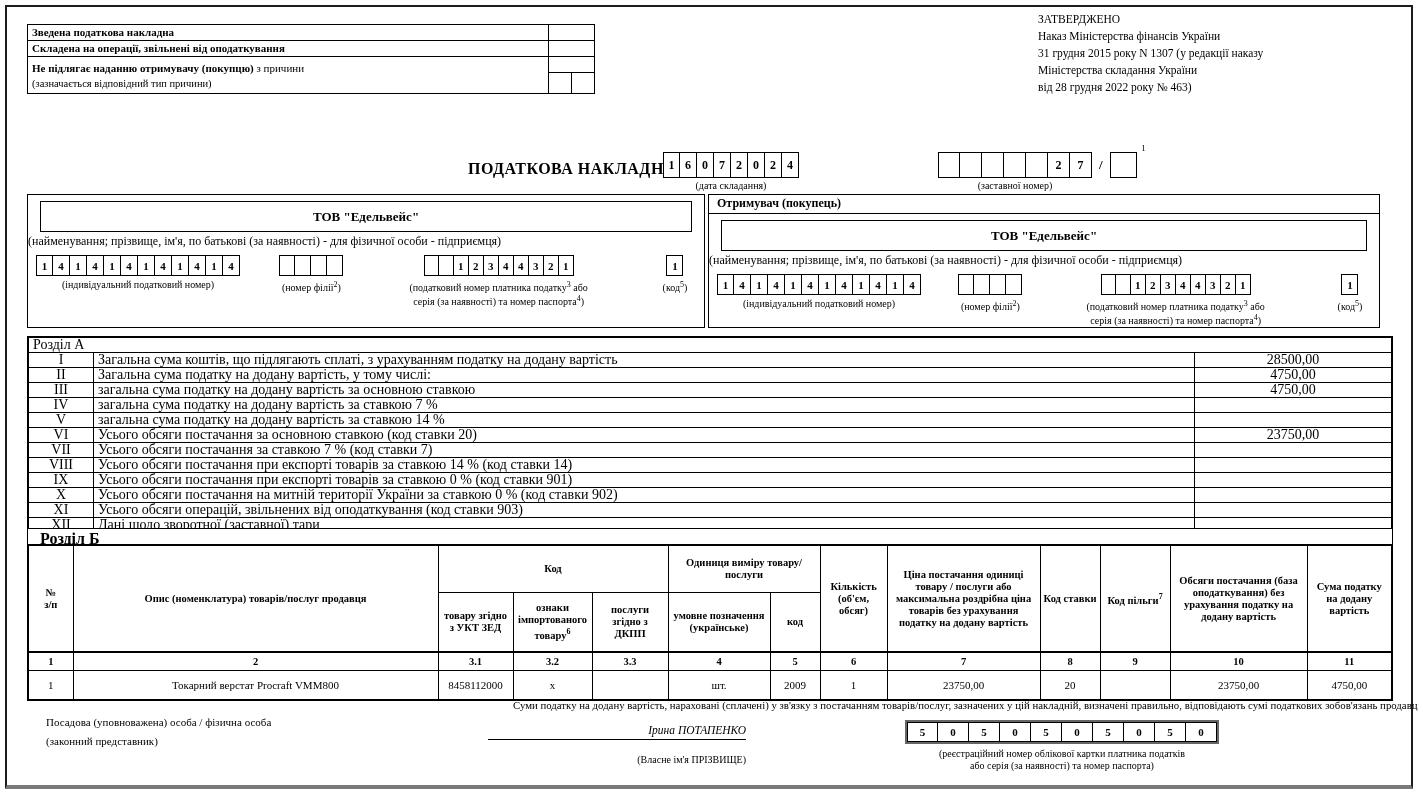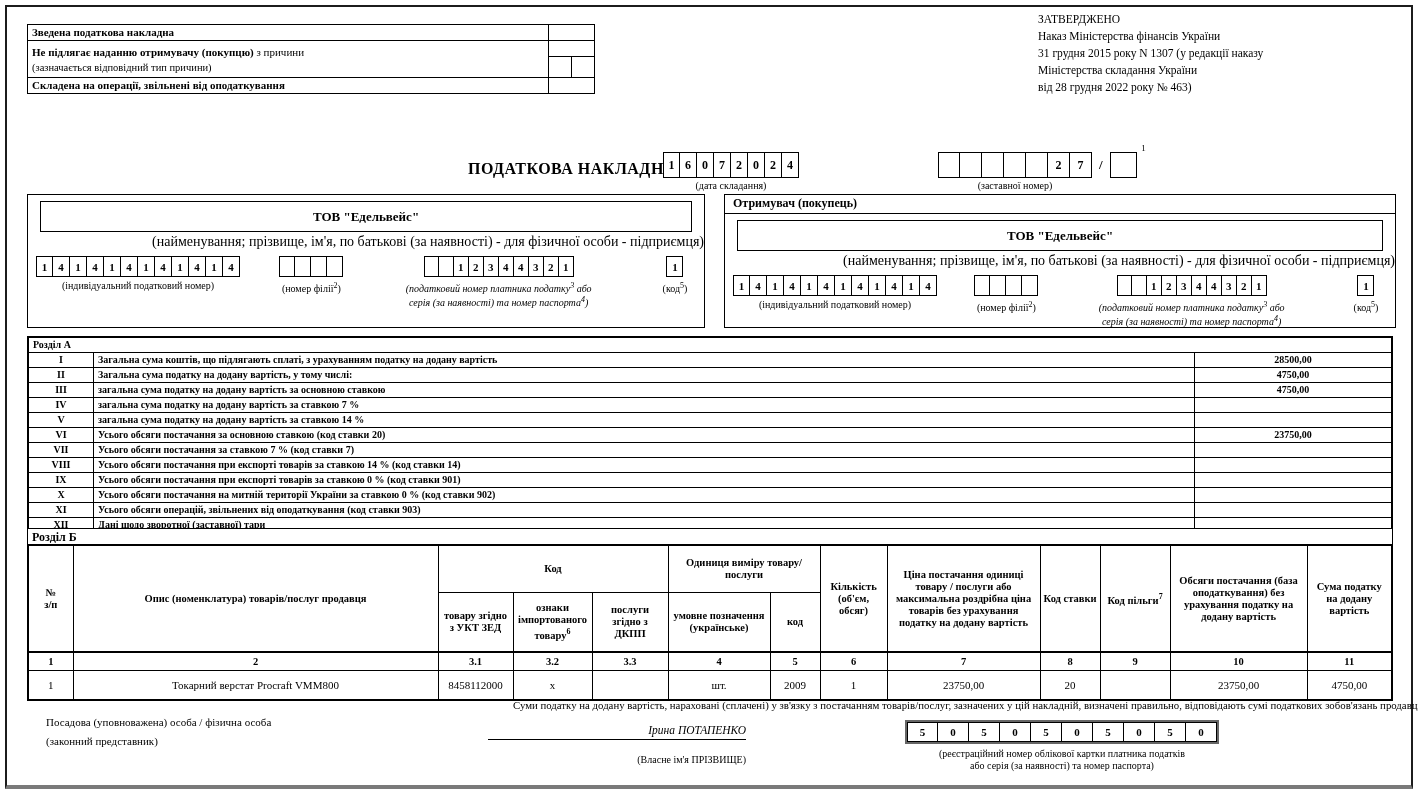--- a/index.html
+++ b/index.html
@@ -49,41 +49,41 @@
   .serial-group{position:absolute;left:938px;top:152px;}
   .serial-row{display:flex;align-items:center;}
   .serial-group .boxcap{width:154px;margin-top:2px;}
   .slash{font-weight:bold;margin:0 7px;font-size:13px;}
   .final-box{position:relative;}
   .final-box sup{position:absolute;top:-9px;right:-9px;font-size:9px;font-weight:normal;}
 
   
   .party{position:absolute;top:194px;height:134px;border:1.5px solid #000;box-sizing:border-box;background:#fff;}
   .party-seller{left:27px;width:678px;}
-  .party-buyer{left:724px;width:672px;}
+  .party-buyer{left:708px;width:672px;}
   .party-heading{font-weight:bold;font-size:12px;padding:1px 8px 2px;border-bottom:1px solid #000;}
   .party-name-box{margin:6px 12px 2px;border:1px solid #000;height:29px;display:flex;align-items:center;justify-content:center;
                   font-weight:bold;font-size:13px;}
-  .party-name-cap{text-align:right;font-size:14px;}
+  .party-name-cap{text-align:left;font-size:12px;}
   .party-nums{display:flex;justify-content:space-between;padding:6px 8px 0;align-items:flex-start;}
   .numgroup{display:flex;flex-direction:column;align-items:center;}
   .numgroup .boxcap{margin-top:3px;}
-  .cap-tax{width:232px;font-style:italic;}
+  .cap-tax{width:232px;}
   .cap-code{width:42px;}
 
   
   .section-a{position:absolute;left:27px;top:336px;width:1366px;border-collapse:collapse;border:2px solid #000;}
-  .section-a td{border:1px solid #000;font-weight:bold;font-size:10px;line-height:12px;padding:0 4px;height:14px;}
+  .section-a td{border:1px solid #000;font-weight:normal;font-size:14px;line-height:12px;padding:0 4px;height:14px;}
   .sa-title{font-size:11px;padding-left:3px;}
   .sa-num{width:56px;text-align:center;}
   .sa-val{width:188px;text-align:center;}
 
   
   .sb-title{position:absolute;left:27px;top:528px;width:1366px;box-sizing:border-box;border:1.5px solid #000;
-            font-weight:bold;font-size:12px;padding:1px 4px;height:17px;background:#fff;}
+            font-weight:bold;font-size:16px;padding:1px 12px;height:17px;background:#fff;}
   .section-b{position:absolute;left:27px;top:544px;width:1366px;border-collapse:collapse;table-layout:fixed;border:2px solid #000;background:#fff;}
   .section-b th,.section-b td{border:1px solid #000;text-align:center;vertical-align:middle;padding:1px 3px;}
   .section-b th{font-size:10.5px;font-weight:bold;line-height:12px;}
   .hrow1 th{height:44px;}
   .hrow2 th{height:56px;}
   .numbers-row td{font-weight:bold;font-size:10.5px;height:15px;border-top:2.5px solid #000;}
   .data-row td{font-size:11px;height:26px;font-weight:normal;}
 
   
   .statement{position:absolute;left:27px;top:699px;width:1366px;box-sizing:border-box;padding-left:486px;
@@ -101,35 +101,35 @@
 
 <div class="page">
   <div class="page-border"></div>
 
   <div class="flags">
     <div class="flag-row">
       <div class="flag-label">Зведена податкова накладна</div>
       <div class="flag-cell"></div>
     </div>
     <div class="flag-row">
+      <div class="flag-label">Складена на операції, звільнені від оподаткування</div>
+      <div class="flag-cell"></div>
+    </div>
+    <div class="flag-row">
       <div class="flag-label3">
         <span style="font-weight:bold">Не підлягає наданню отримувачу (покупцю)</span><span class="norm"> з причини</span>
         <div class="flag-sub">(зазначається відповідний тип причини)</div>
       </div>
       <div class="r3">
         <div class="r3top"></div>
         <div class="r3bottom">
           <div class="r3c1"></div>
           <div class="r3c2"></div>
         </div>
       </div>
-    </div>
-    <div class="flag-row">
-      <div class="flag-label">Складена на операції, звільнені від оподаткування</div>
-      <div class="flag-cell"></div>
     </div>
   </div>
 
   <div class="approval">
     <div>ЗАТВЕРДЖЕНО</div>
     <div>Наказ Міністерства фінансів України</div>
     <div>31 грудня 2015 року N 1307 (у редакції наказу</div>
     <div>Міністерства складання України</div>
     <div>від 28 грудня 2022 року № 463)</div>
   </div>

